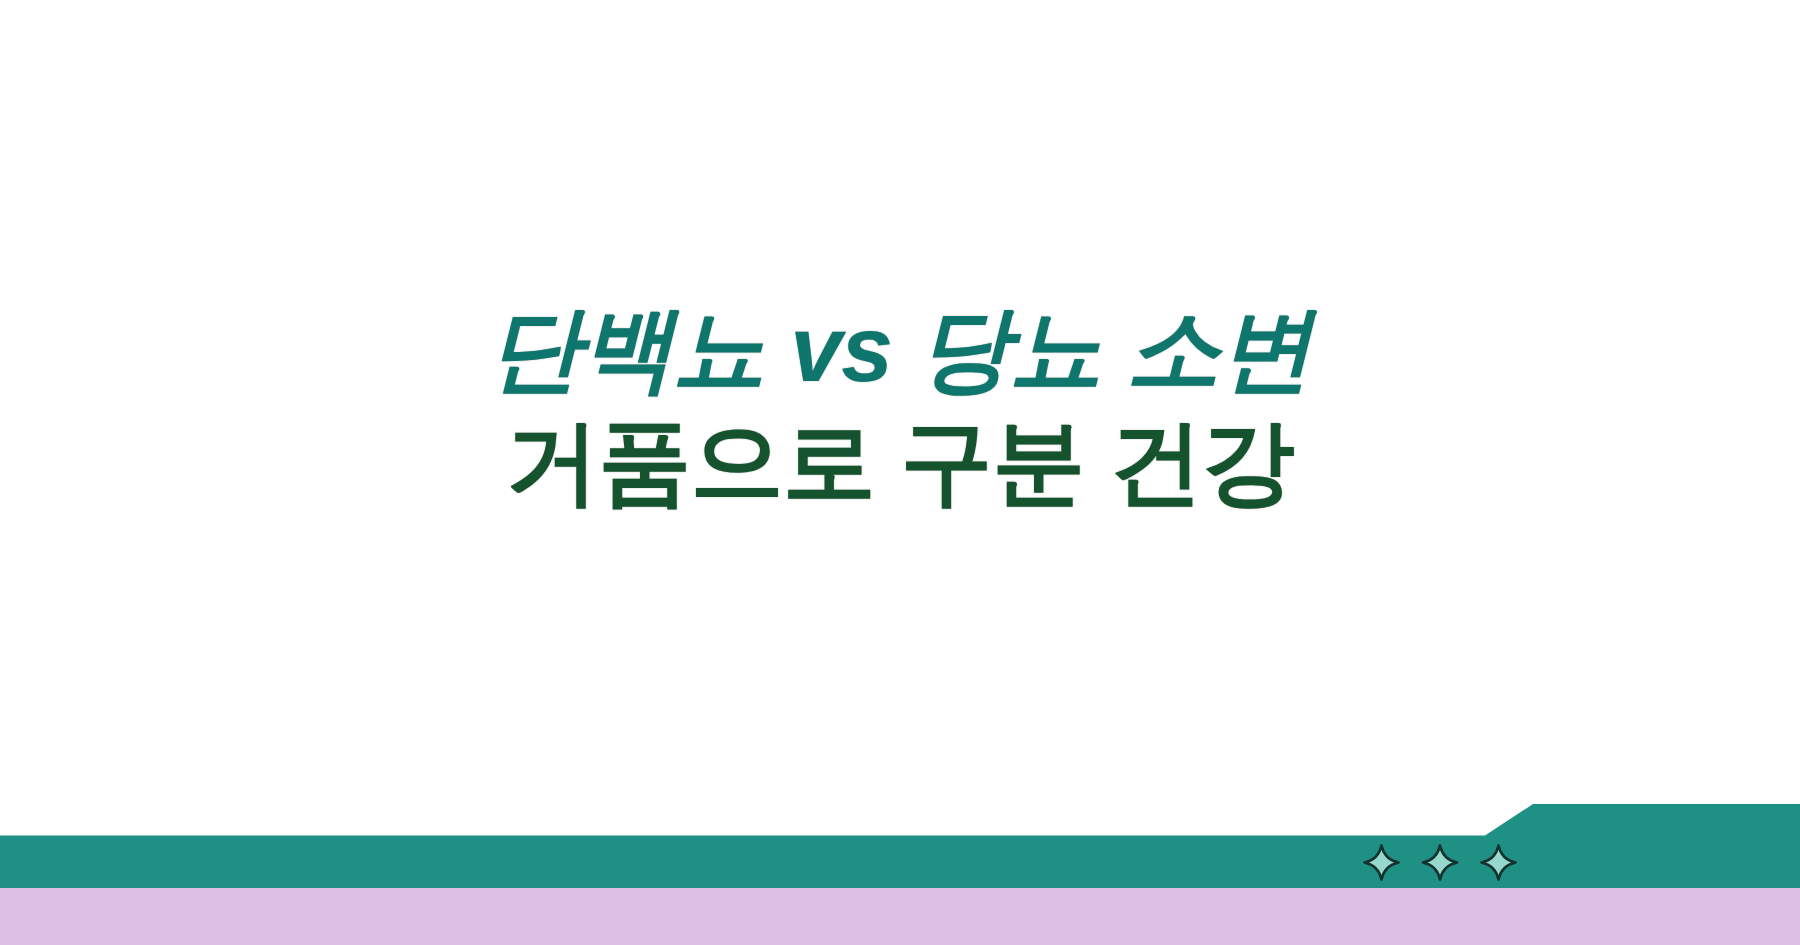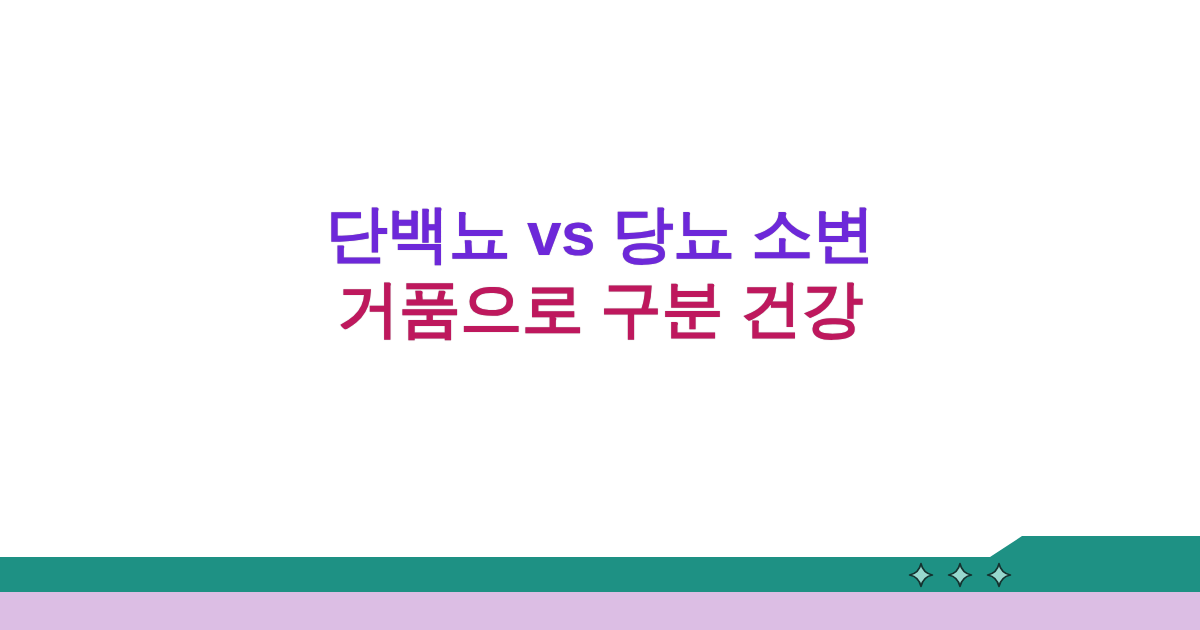--- a/index.html
+++ b/index.html
@@ -83,22 +83,22 @@
     height: 26px;
     display: block;
   }
 </style>
 </head>
 <body>
 
 <div id="banner" style="background: rgb(255, 255, 255); width: 1200px; height: 630px;">
 
   <div id="title-block">
-    <span class="title-line" style="color: #6d28d9;">단백뇨 vs 당뇨 소변</span>
-    <span class="title-line" style="color: #be185d;">거품으로 구분 건강</span>
+    <span class="title-line" style="color: #0f766e; font-style: italic;">단백뇨 vs 당뇨 소변</span>
+    <span class="title-line" style="color: #14532d;">거품으로 구분 건강</span>
   </div>
 
   <div id="band-group">
 
     <svg id="teal-band-svg" viewBox="0 0 1200 110" preserveAspectRatio="none" aria-hidden="true">
       <path id="teal-path" d="M 0 37 L 990 37 L 1022 16 L 1200 16 L 1200 72 L 0 72 Z" fill="#1E9184"></path>
     </svg>
 
     <div id="lavender-band" style="background: rgb(220, 190, 228); height: 38px;"></div>
 

